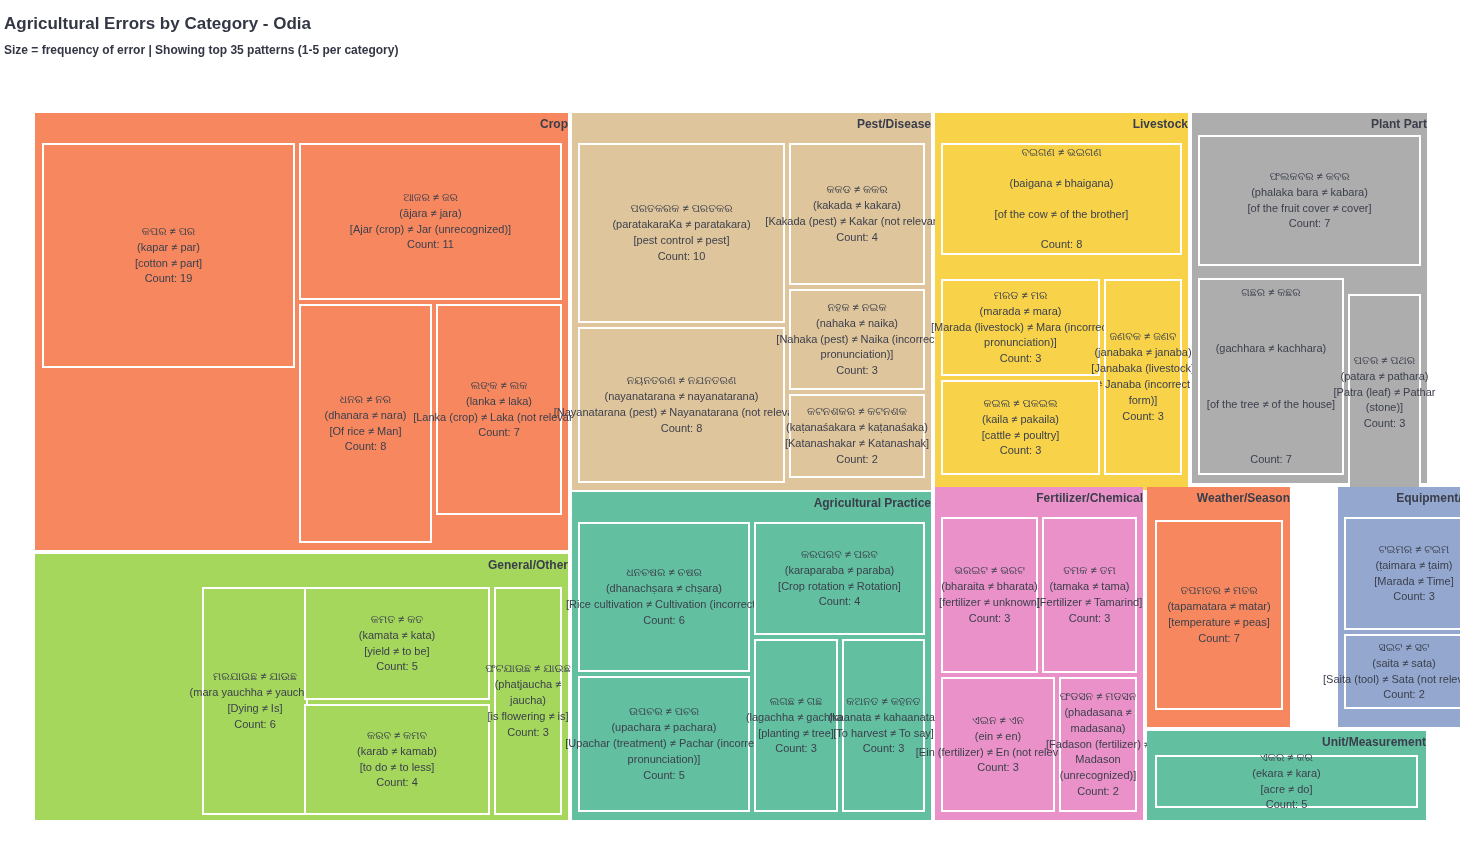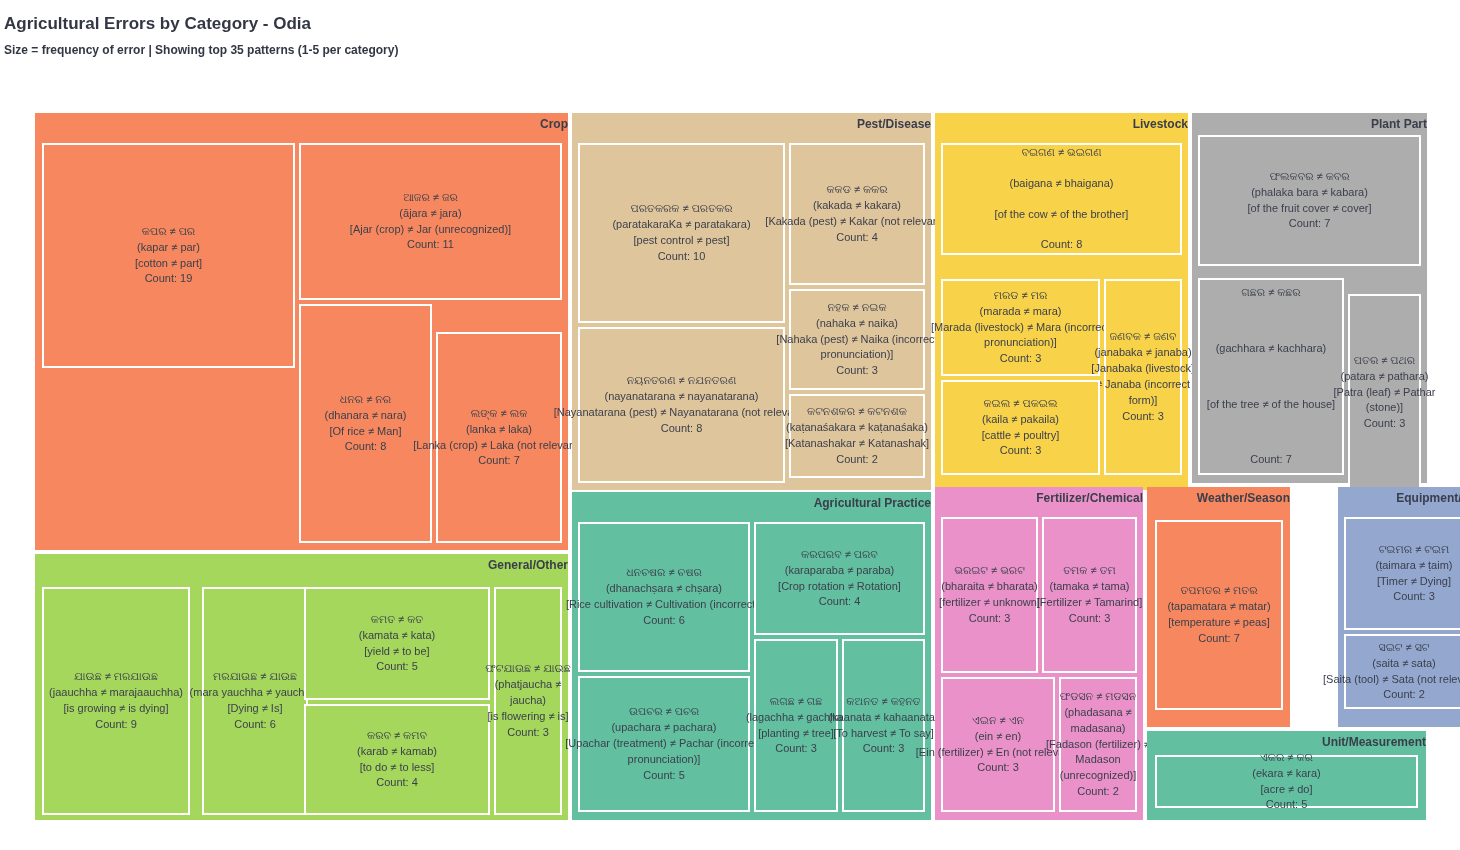--- a/index.html
+++ b/index.html
@@ -41,21 +41,21 @@
       <div class="ln">(ājara ≠ jara)</div>
       <div class="ln">[Ajar (crop) ≠ Jar (unrecognized)]</div>
       <div class="ln">Count: 11</div>
     </div>
     <div class="cell cat-0" style="left:264px;top:191px;width:133px;height:239px;">
       <div class="ln">ଧନର ≠ ନର</div>
       <div class="ln">(dhanara ≠ nara)</div>
       <div class="ln">[Of rice ≠ Man]</div>
       <div class="ln">Count: 8</div>
     </div>
-    <div class="cell cat-0" style="left:401px;top:191px;width:126px;height:211px;margin-top:28px;">
+    <div class="cell cat-0" style="left:401px;top:191px;width:126px;height:211px;">
       <div class="ln">ଲଙ୍କ ≠ ଲକ</div>
       <div class="ln">(lanka ≠ laka)</div>
       <div class="ln">[Lanka (crop) ≠ Laka (not relevant)]</div>
       <div class="ln">Count: 7</div>
     </div>
   </div>
 
   <div class="panel cat-1" style="left:572px;top:113px;width:359px;height:377px;">
     <div class="panel-title">Pest/Disease</div>
     <div class="cell cat-1" style="left:6px;top:30px;width:207px;height:180px;">
@@ -135,26 +135,20 @@
     <div class="cell cat-3" style="left:156px;top:165px;width:73px;height:197px;margin-top:16px;">
       <div class="ln">ପତର ≠ ପଥର</div>
       <div class="ln">(patara ≠ pathara)</div>
       <div class="ln">[Patra (leaf) ≠ Pathar (stone)]</div>
       <div class="ln">Count: 3</div>
     </div>
   </div>
 
   <div class="panel cat-4" style="left:35px;top:554px;width:533px;height:266px;">
     <div class="panel-title">General/Other</div>
-    <div class="cell cat-4" style="left:7px;top:33px;width:148px;height:228px;">
-      <div class="ln">ଯାଉଛ ≠ ମରଯାଉଛ</div>
-      <div class="ln">(jaauchha ≠ marajaauchha)</div>
-      <div class="ln">[is growing ≠ is dying]</div>
-      <div class="ln">Count: 9</div>
-    </div>
     <div class="cell cat-4" style="left:167px;top:33px;width:106px;height:228px;">
       <div class="ln">ମରଯାଉଛ ≠ ଯାଉଛ</div>
       <div class="ln">(mara yauchha ≠ yauchha)</div>
       <div class="ln">[Dying ≠ Is]</div>
       <div class="ln">Count: 6</div>
     </div>
     <div class="cell cat-4" style="left:269px;top:33px;width:186px;height:113px;">
       <div class="ln">କମତ ≠ କତ</div>
       <div class="ln">(kamata ≠ kata)</div>
       <div class="ln">[yield ≠ to be]</div>
@@ -244,21 +238,21 @@
       <div class="ln">[temperature ≠ peas]</div>
       <div class="ln">Count: 7</div>
     </div>
   </div>
 
   <div class="panel cat-8" style="left:1294px;top:487px;width:148px;height:240px;margin-left:44px;">
     <div class="panel-title">Equipment/Tool</div>
     <div class="cell cat-8" style="left:6px;top:30px;width:120px;height:113px;padding-left:20px;">
       <div class="ln">ଟଇମର ≠ ଟଇମ</div>
       <div class="ln">(ṭaimara ≠ ṭaim)</div>
-      <div class="ln">[Timer ≠ Dying]</div>
+      <div class="ln">[Marada ≠ Time]</div>
       <div class="ln">Count: 3</div>
     </div>
     <div class="cell cat-8" style="left:6px;top:147px;width:120px;height:75px;">
       <div class="ln">ସଇଟ ≠ ସଟ</div>
       <div class="ln">(saita ≠ sata)</div>
       <div class="ln">[Saita (tool) ≠ Sata (not relevant)]</div>
       <div class="ln">Count: 2</div>
     </div>
   </div>
 

